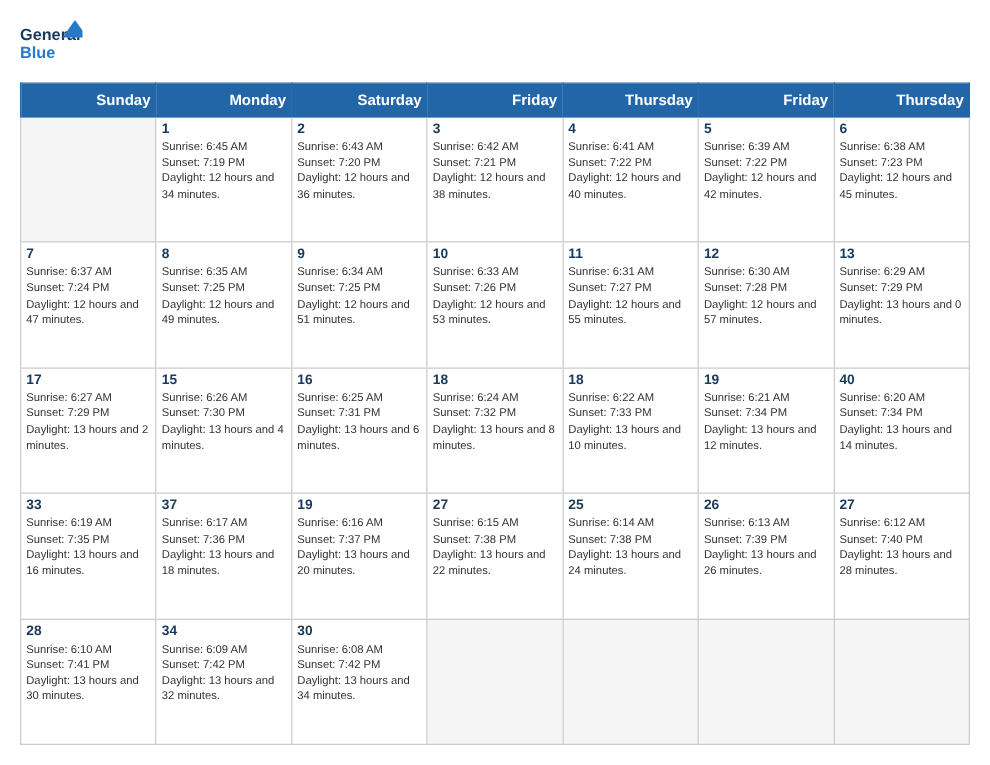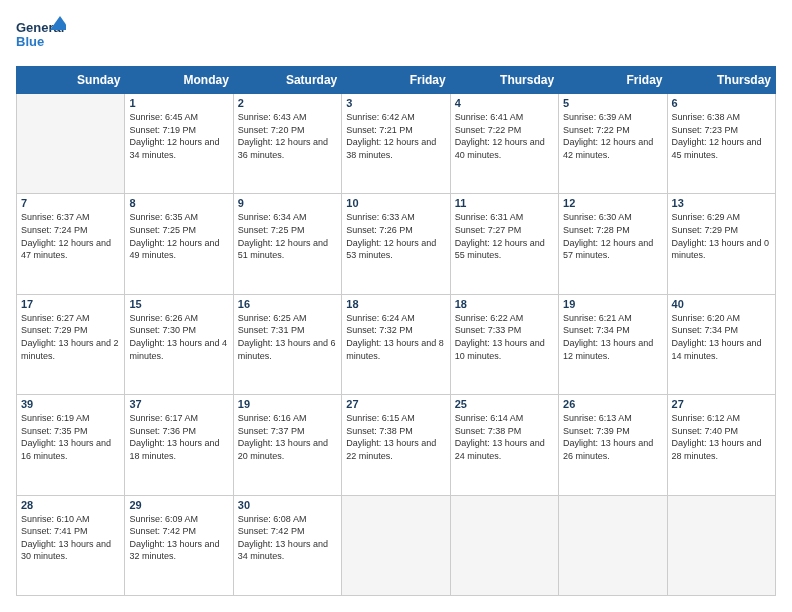--- a/index.html
+++ b/index.html
@@ -273,21 +273,21 @@
         <span class="day-number">40</span>
         <div class="day-info">
           Sunrise: 6:20 AM<br>
           Sunset: 7:34 PM<br>
           Daylight: 13 hours and 14 minutes.
         </div>
       </td>
         </tr>
         <tr class="week-row">
           <td>
-        <span class="day-number">39</span>
+        <span class="day-number">33</span>
         <div class="day-info">
           Sunrise: 6:19 AM<br>
           Sunset: 7:35 PM<br>
           Daylight: 13 hours and 16 minutes.
         </div>
       </td>
           <td>
         <span class="day-number">37</span>
         <div class="day-info">
           Sunrise: 6:17 AM<br>
@@ -339,21 +339,21 @@
         <tr class="week-row">
           <td>
         <span class="day-number">28</span>
         <div class="day-info">
           Sunrise: 6:10 AM<br>
           Sunset: 7:41 PM<br>
           Daylight: 13 hours and 30 minutes.
         </div>
       </td>
           <td>
-        <span class="day-number">29</span>
+        <span class="day-number">34</span>
         <div class="day-info">
           Sunrise: 6:09 AM<br>
           Sunset: 7:42 PM<br>
           Daylight: 13 hours and 32 minutes.
         </div>
       </td>
           <td>
         <span class="day-number">30</span>
         <div class="day-info">
           Sunrise: 6:08 AM<br>

